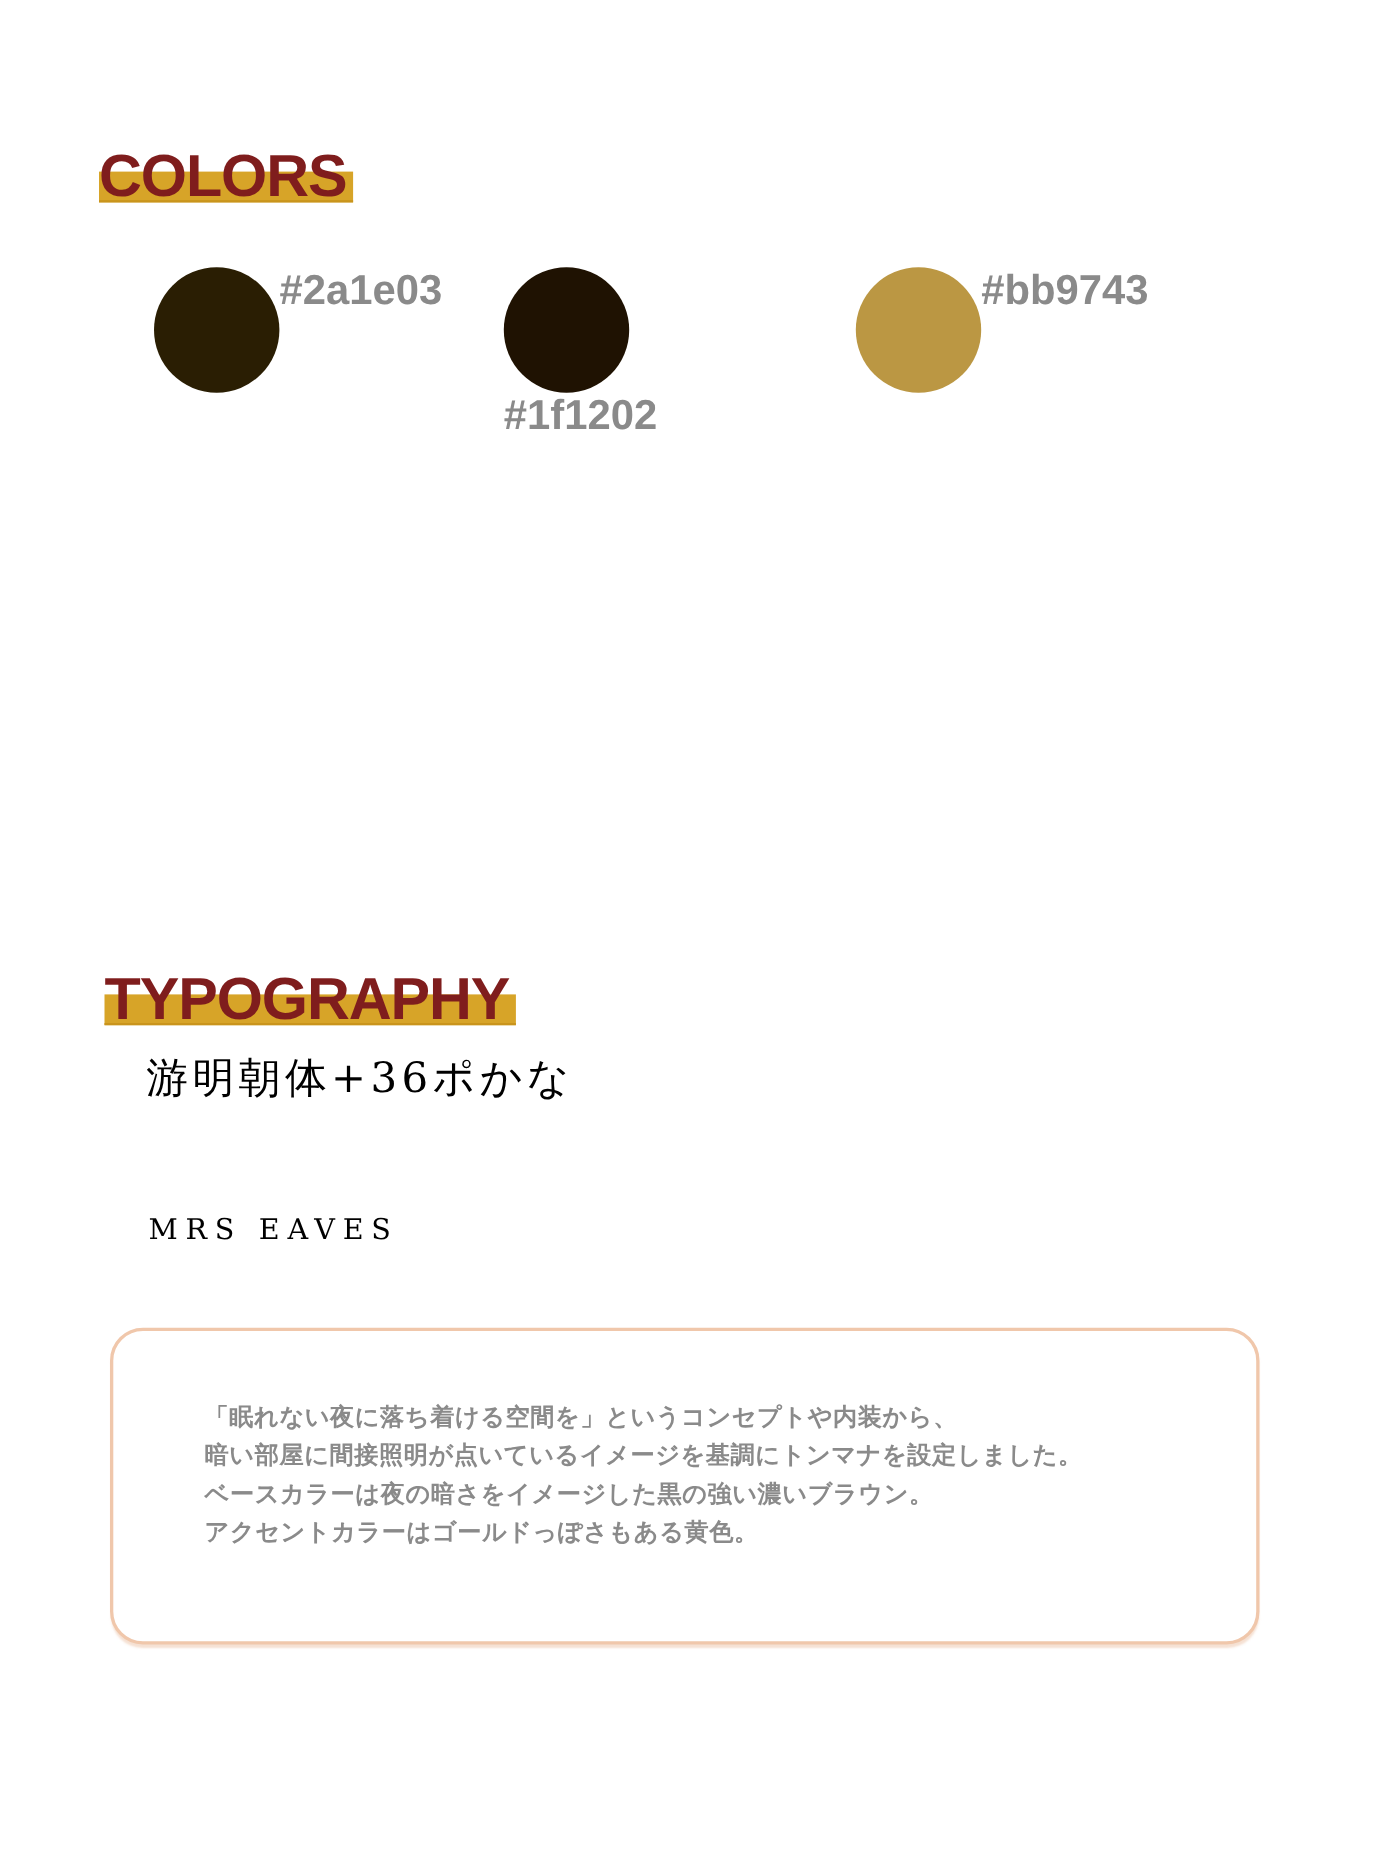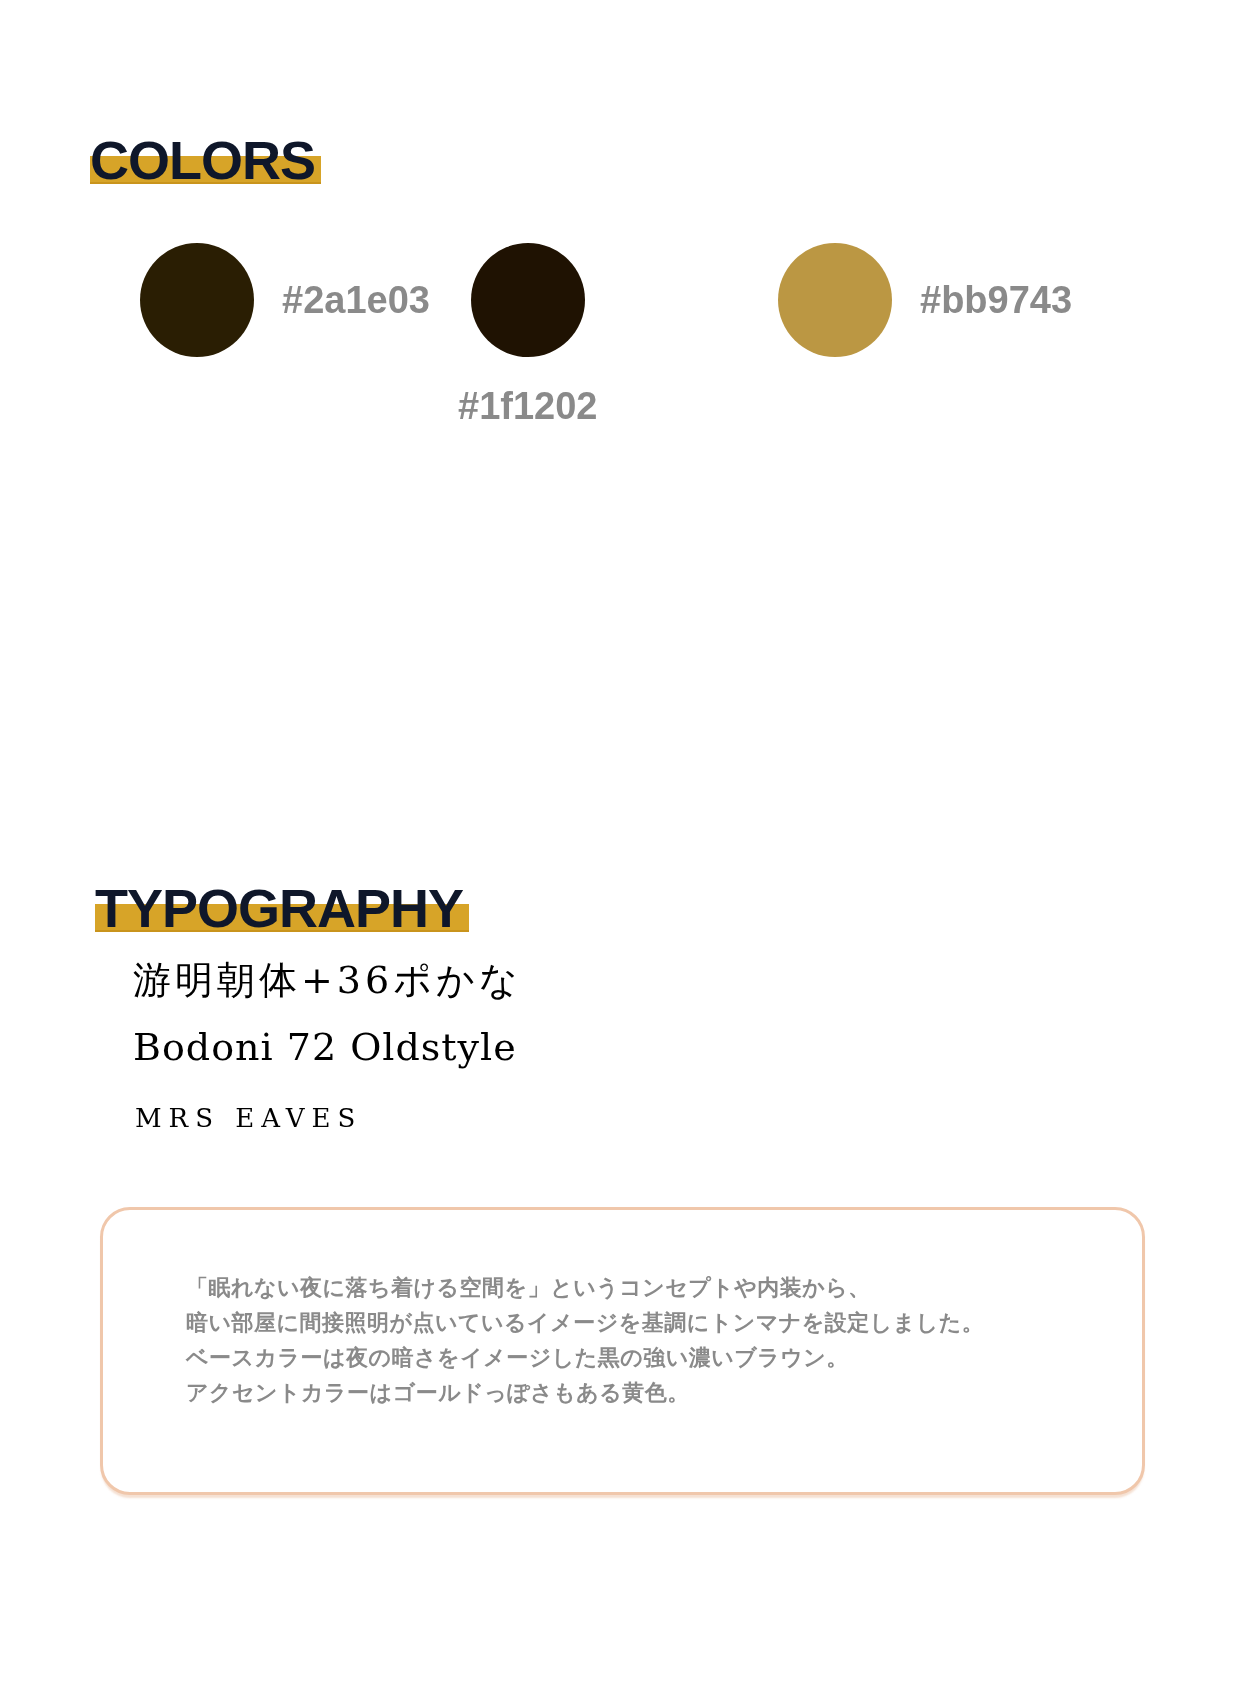--- a/index.html
+++ b/index.html
@@ -13,21 +13,21 @@
   }
 
   
   .section-heading{
     position:absolute;
     display:inline-block;
     font-family:"Liberation Sans",sans-serif;
     font-weight:700;
     font-size:54px;
     line-height:1;
-    color:#0f172a;
+    color:#7f1d1d;
     letter-spacing:-1px;
   }
   .section-heading .bar{
     position:absolute;
     left:0; right:-6px;
     bottom:3px;
     height:26px;
     background:#d7a428;
     border-bottom:2px solid #c9941c;
     z-index:0;
@@ -36,22 +36,21 @@
     position:relative;
     z-index:1;
   }
   .colors-heading{left:90px; top:88px;}
   .typography-heading{left:95px; top:836px;}
 
   
   .swatch{
     position:absolute;
     display:flex;
-    align-items:center;
-    gap:28px;
+    align-items:flex-start;
   }
   .swatch .circle{
     width:114px;
     height:114px;
     border-radius:50%;
     flex:0 0 auto;
   }
   .swatch .hex{
     font-family:"Liberation Sans",sans-serif;
     font-weight:700;
@@ -125,21 +124,20 @@
     <span class="hex">#bb9743</span>
   </div>
 
 
   <h2 class="section-heading typography-heading">
     <span class="bar"></span>
     <span class="label">TYPOGRAPHY</span>
   </h2>
 
   <div class="font-sample font-sample-1">游明朝体+36ポかな</div>
-  <div class="font-sample font-sample-2">Bodoni 72 Oldstyle</div>
   <div class="font-sample font-sample-3">MRS EAVES</div>
 
   <div class="concept-box">
     <p>「眠れない夜に落ち着ける空間を」というコンセプトや内装から、</p>
     <p>暗い部屋に間接照明が点いているイメージを基調にトンマナを設定しました。</p>
     <p>ベースカラーは夜の暗さをイメージした黒の強い濃いブラウン。</p>
     <p>アクセントカラーはゴールドっぽさもある黄色。</p>
   </div>
 
 </div>

